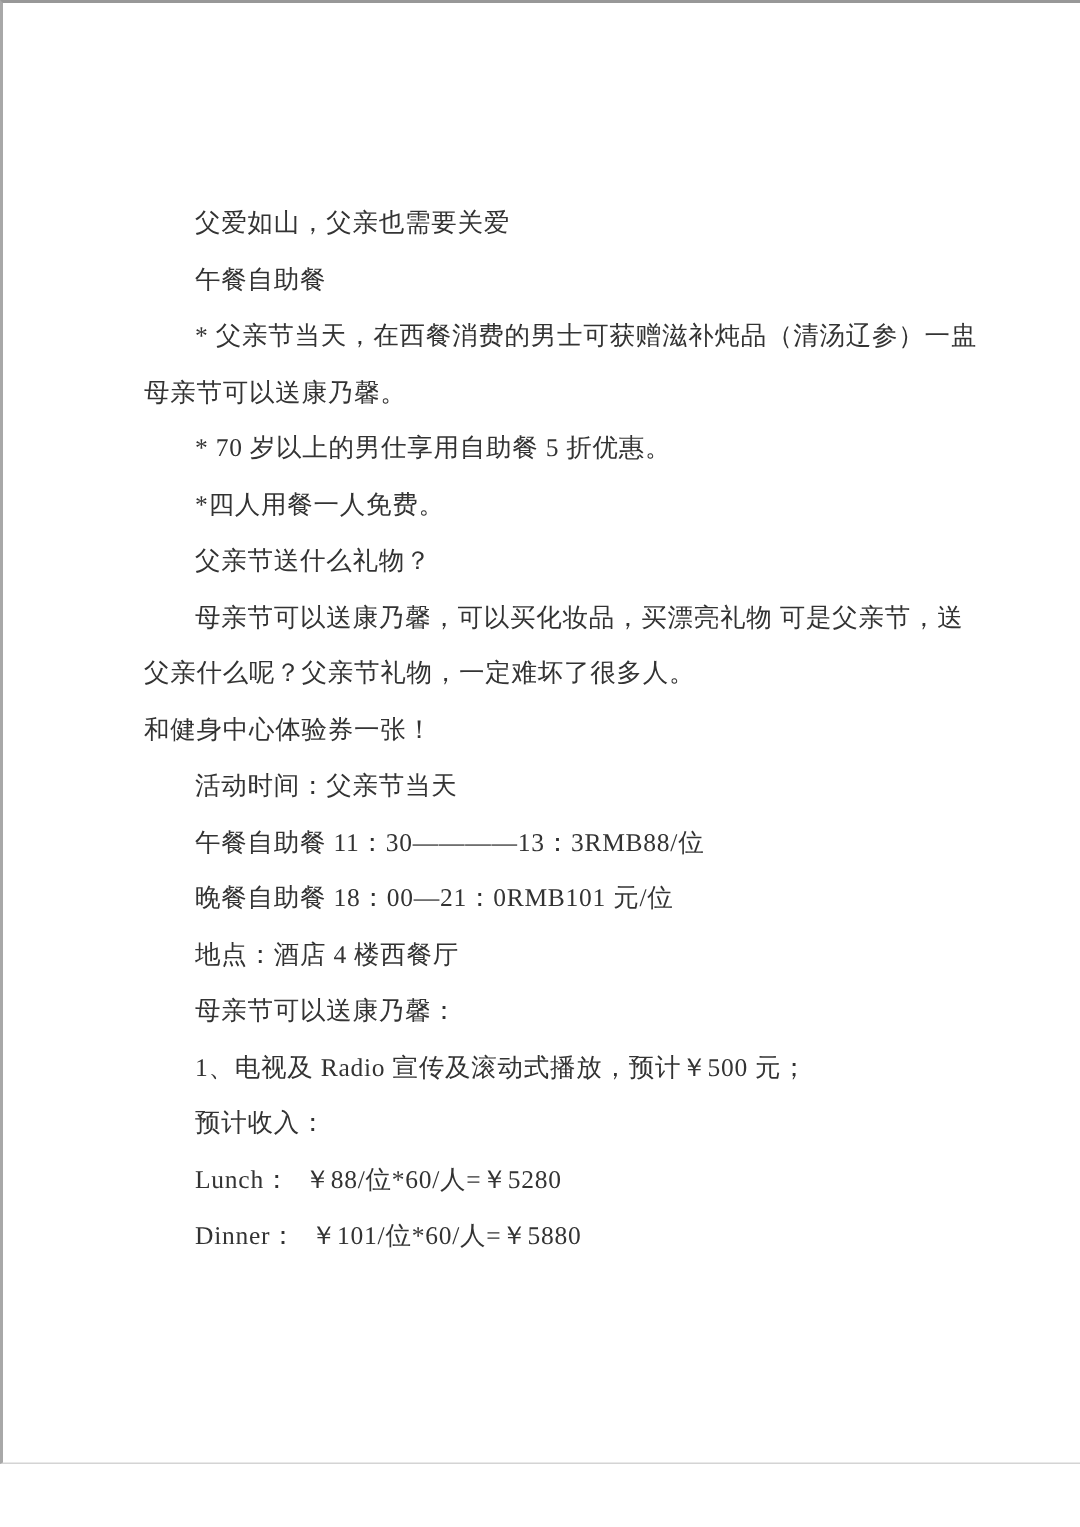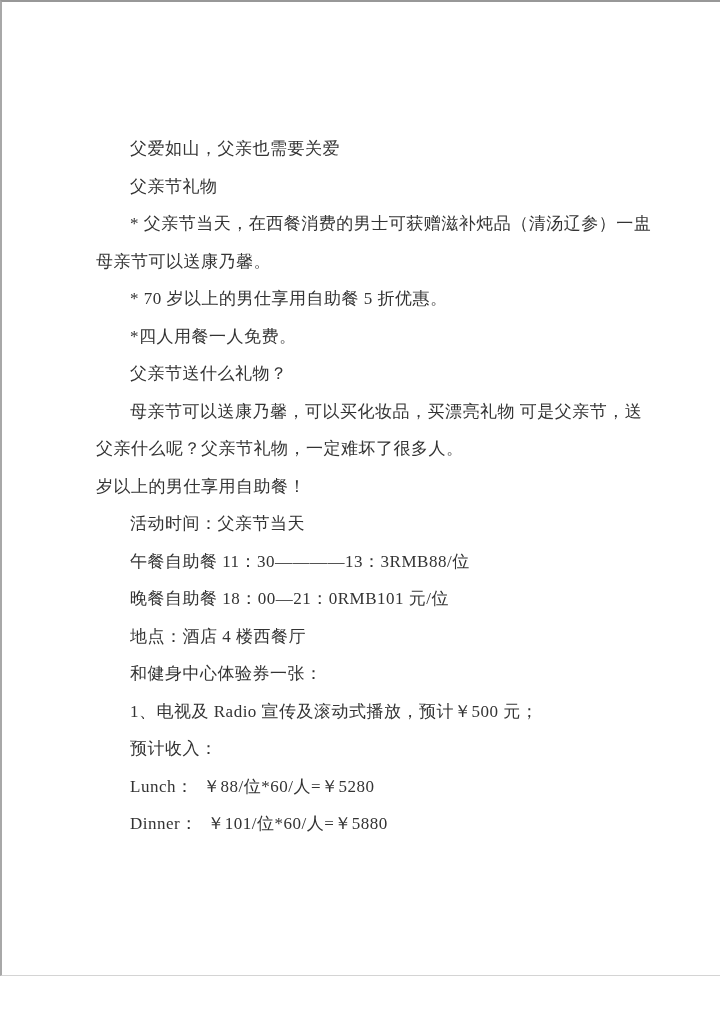--- a/index.html
+++ b/index.html
@@ -34,32 +34,32 @@
     .doc-body p.line.indent {
       padding-left: 34px;
     }
   </style>
 </head>
 <body>
 
 <div class="page">
   <div class="doc-body">
       <p class="line indent">父爱如山，父亲也需要关爱</p>
-      <p class="line indent">父亲节礼物</p>
+      <p class="line indent">午餐自助餐</p>
       <p class="line indent">* 父亲节当天，在西餐消费的男士可获赠滋补炖品（清汤辽参）一盅</p>
       <p class="line">母亲节可以送康乃馨。</p>
       <p class="line indent">* 70 岁以上的男仕享用自助餐 5 折优惠。</p>
       <p class="line indent">*四人用餐一人免费。</p>
       <p class="line indent">父亲节送什么礼物？</p>
       <p class="line indent">母亲节可以送康乃馨，可以买化妆品，买漂亮礼物 可是父亲节，送</p>
       <p class="line">父亲什么呢？父亲节礼物，一定难坏了很多人。</p>
-      <p class="line">岁以上的男仕享用自助餐！</p>
+      <p class="line">和健身中心体验券一张！</p>
       <p class="line indent">活动时间：父亲节当天</p>
       <p class="line indent">午餐自助餐 11：30————13：3RMB88/位</p>
       <p class="line indent">晚餐自助餐 18：00—21：0RMB101 元/位</p>
       <p class="line indent">地点：酒店 4 楼西餐厅</p>
-      <p class="line indent">和健身中心体验券一张：</p>
+      <p class="line indent">母亲节可以送康乃馨：</p>
       <p class="line indent">1、电视及 Radio 宣传及滚动式播放，预计￥500 元；</p>
       <p class="line indent">预计收入：</p>
       <p class="line indent">Lunch：  ￥88/位*60/人=￥5280</p>
       <p class="line indent">Dinner：  ￥101/位*60/人=￥5880</p>
     </div>
 </div>
 
 </body></html>

